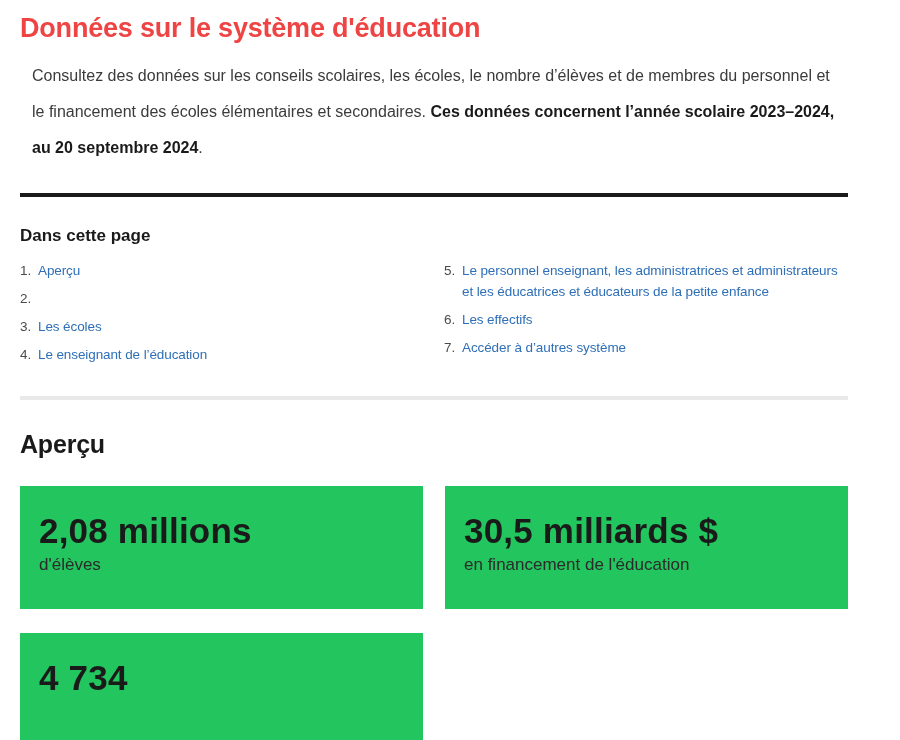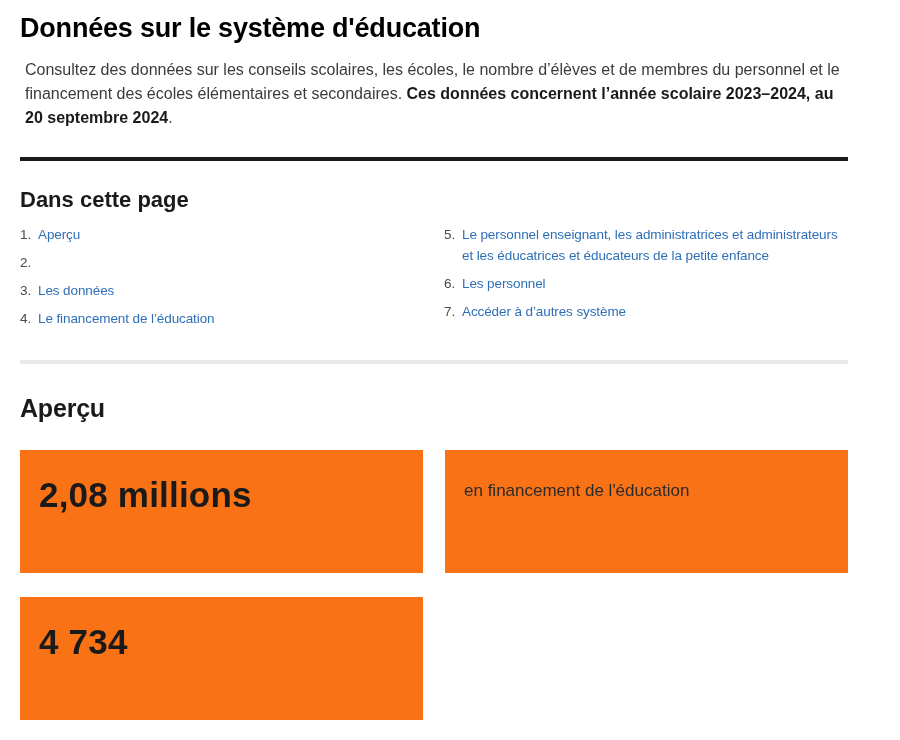--- a/index.html
+++ b/index.html
@@ -19,49 +19,49 @@
     width: 828px;
     margin-left: 20px;
   }
 
   
   .page-title {
     margin: 12px 0 14px 0;
     font-size: 27px;
     line-height: 32px;
     font-weight: 700;
-    color: #000000;
+    color: #ef4444;
     letter-spacing: -0.2px;
   }
 
   
   .intro {
-    margin: 5px;
+    margin: 12px;
     font-size: 16px;
-    line-height: 24px;
+    line-height: 36px;
     color: #3b3b3b;
   }
   .intro strong { color: #1a1a1a; }
 
   
   .divider-dark {
     border: 0;
     border-top: 4px solid #1a1a1a;
     margin: 27px 0 0 0;
   }
   .divider-light {
     border: 0;
     border-top: 4px solid #e9e9e9;
     margin: 24px 0 0 0;
   }
 
   
   .toc-heading {
     margin: 29px 0 14px 0;
-    font-size: 22px;
+    font-size: 17px;
     line-height: 20px;
     font-weight: 700;
     color: #1a1a1a;
   }
   .toc-cols {
     display: flex;
     column-gap: 24px;
   }
   .toc-col {
     list-style: none;
@@ -98,21 +98,21 @@
     letter-spacing: -0.2px;
   }
   .cards {
     display: grid;
     grid-template-columns: 403px 403px;
     column-gap: 22px;
     row-gap: 24px;
     padding-bottom: 9px;
   }
   .card {
-    background: #f97316;
+    background: #22c55e;
     height: 123px;
     padding: 26px 19px 0 19px;
   }
   .card-value {
     font-size: 35px;
     line-height: 38px;
     font-weight: 700;
     color: #1a1a1a;
     letter-spacing: 0.2px;
   }
@@ -141,53 +141,55 @@
         <ol class="toc-col left">
           <li class="toc-item">
             <span class="toc-num">1.</span>
             <a class="toc-link" href="#">Aperçu</a>
           </li>
           <li class="toc-item">
             <span class="toc-num">2.</span>
           </li>
           <li class="toc-item">
             <span class="toc-num">3.</span>
-            <a class="toc-link" href="#">Les données</a>
+            <a class="toc-link" href="#">Les écoles</a>
           </li>
           <li class="toc-item">
             <span class="toc-num">4.</span>
-            <a class="toc-link" href="#">Le financement de l’éducation</a>
+            <a class="toc-link" href="#">Le enseignant de l’éducation</a>
           </li>
         </ol>
         <ol class="toc-col right">
           <li class="toc-item">
             <span class="toc-num">5.</span>
             <a class="toc-link" href="#">Le personnel enseignant, les administratrices et administrateurs et les éducatrices et éducateurs de la petite enfance</a>
           </li>
           <li class="toc-item">
             <span class="toc-num">6.</span>
-            <a class="toc-link" href="#">Les personnel</a>
+            <a class="toc-link" href="#">Les effectifs</a>
           </li>
           <li class="toc-item">
             <span class="toc-num">7.</span>
             <a class="toc-link" href="#">Accéder à d’autres système</a>
           </li>
         </ol>
       </div>
     </nav>
 
     <hr class="divider-light">
 
     <section>
       <h2 class="overview-heading">Aperçu</h2>
       <div class="cards">
         <div class="card">
           <div class="card-value">2,08 millions</div>
+          <div class="card-label">d'élèves</div>
         </div>
         <div class="card">
+          <div class="card-value">30,5 milliards $</div>
           <div class="card-label">en financement de l'éducation</div>
         </div>
         <div class="card">
           <div class="card-value">4 734</div>
         </div>
       </div>
     </section>
 
   </div>
 </div>

